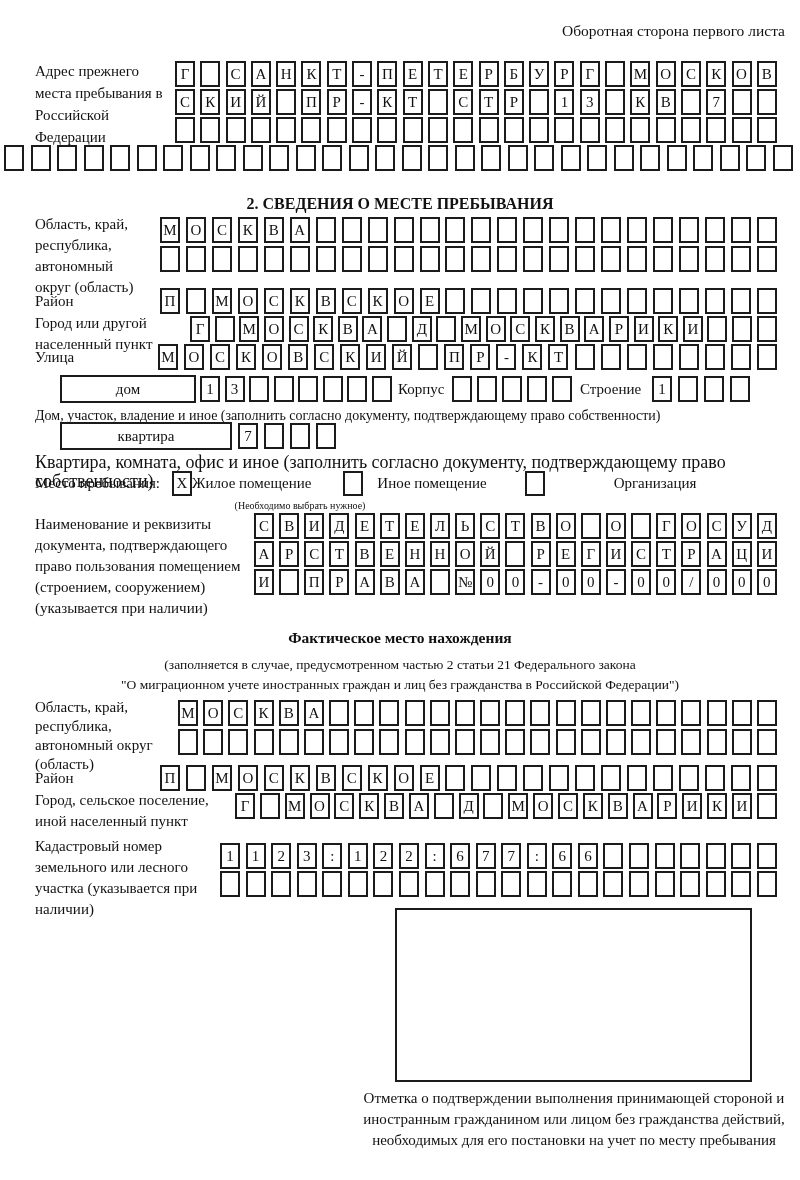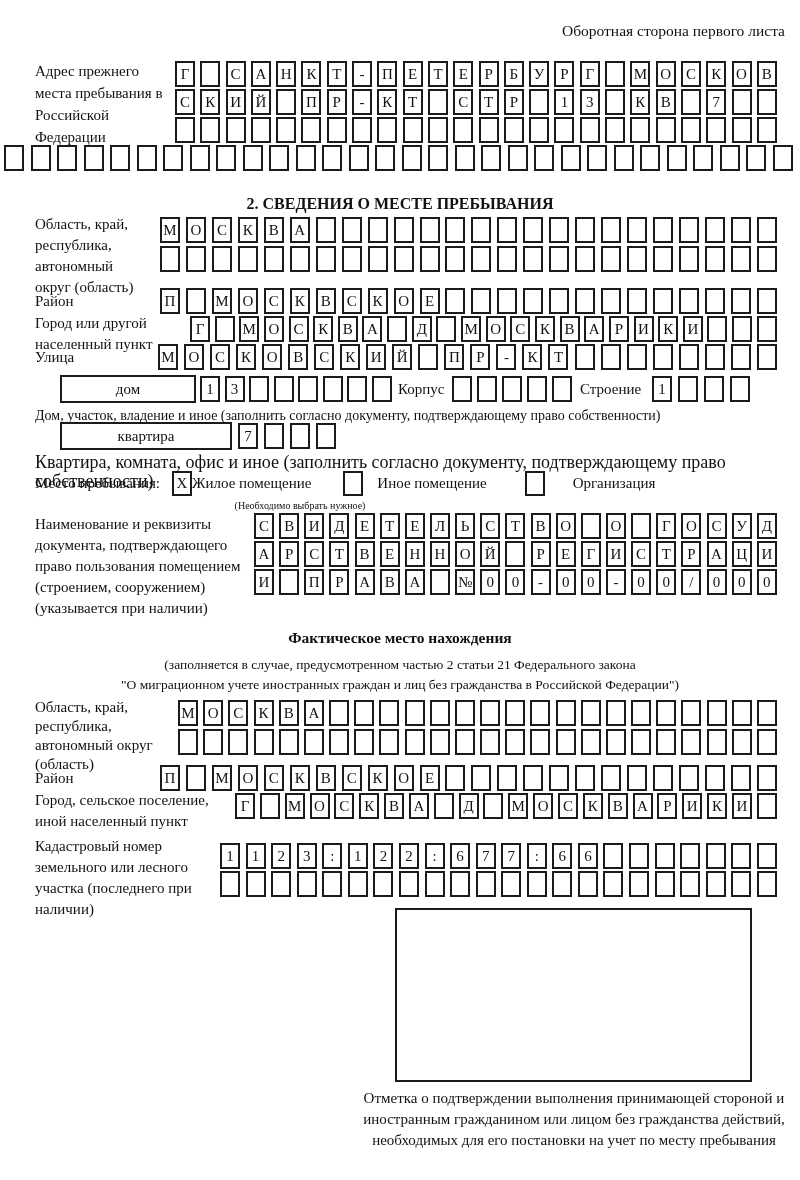--- a/index.html
+++ b/index.html
@@ -316,21 +316,21 @@
     </div>
   <div class="note" style="left:35px;top:453px;font-size:18px;">Квартира, комната, офис и иное (заполнить согласно документу, подтверждающему право собственности)</div>
 
   <div class="mesto-row" style="left:35px;top:471px;">
     <span>Место пребывания:</span>
     <span class="chk" style="margin-left:12px;">X</span>
     <span style="margin-left:0;">Жилое помещение</span>
     <span class="chk" style="margin-left:32px;"></span>
     <span style="margin-left:14px;">Иное помещение</span>
     <span class="chk" style="margin-left:38px;"></span>
-    <span style="margin-left:28px;">Организация</span>
+    <span style="margin-left:69px;">Организация</span>
   </div>
   <div class="note center" style="left:150px;top:496px;width:300px;font-size:10px;">(Необходимо выбрать нужное)</div>
 
   <div class="lbl" style="left:35px;top:514px;width:214px;">Наименование и реквизиты документа, подтверждающего право пользования помещением (строением, сооружением) (указывается при наличии)</div>
   <div class="cellrow" style="left:254px;top:513px;width:523px;">
       <span class="cell">С</span>
       <span class="cell">В</span>
       <span class="cell">И</span>
       <span class="cell">Д</span>
       <span class="cell">Е</span>
@@ -503,21 +503,21 @@
       <span class="cell">К</span>
       <span class="cell">В</span>
       <span class="cell">А</span>
       <span class="cell">Р</span>
       <span class="cell">И</span>
       <span class="cell">К</span>
       <span class="cell">И</span>
       <span class="cell"></span>
     </div>
 
-  <div class="lbl" style="left:35px;top:836px;width:176px;">Кадастровый номер земельного или лесного участка (последнего при наличии)</div>
+  <div class="lbl" style="left:35px;top:836px;width:176px;">Кадастровый номер земельного или лесного участка (указывается при наличии)</div>
   <div class="cellrow" style="left:220px;top:843px;width:557px;">
       <span class="cell">1</span>
       <span class="cell">1</span>
       <span class="cell">2</span>
       <span class="cell">3</span>
       <span class="cell">:</span>
       <span class="cell">1</span>
       <span class="cell">2</span>
       <span class="cell">2</span>
       <span class="cell">:</span>

